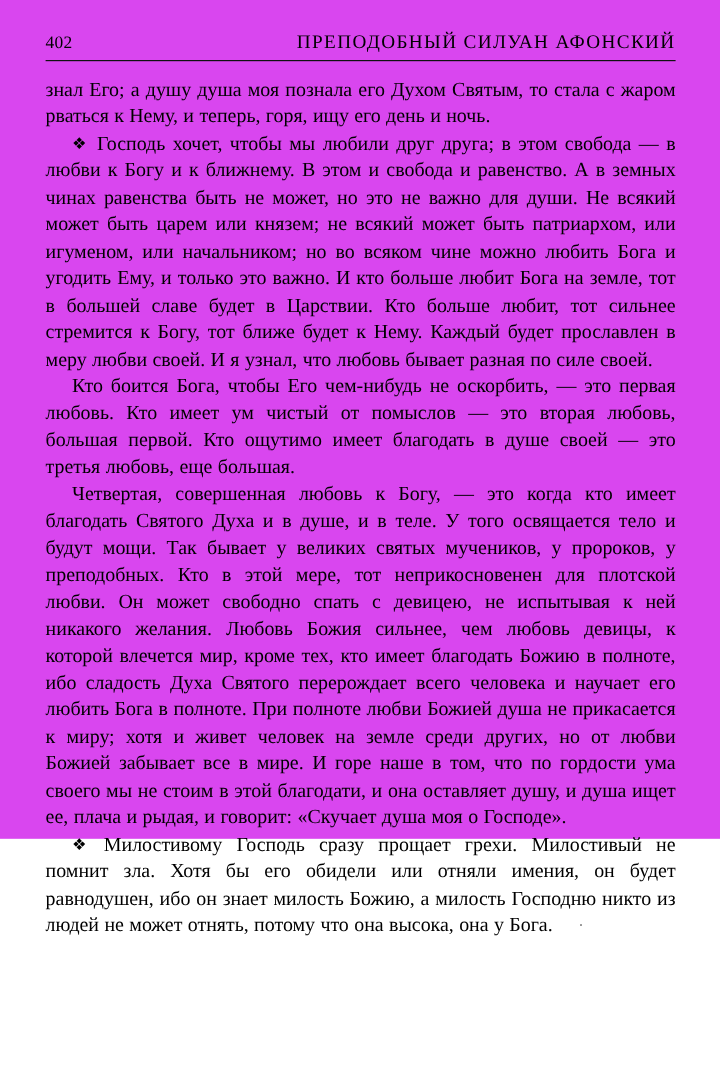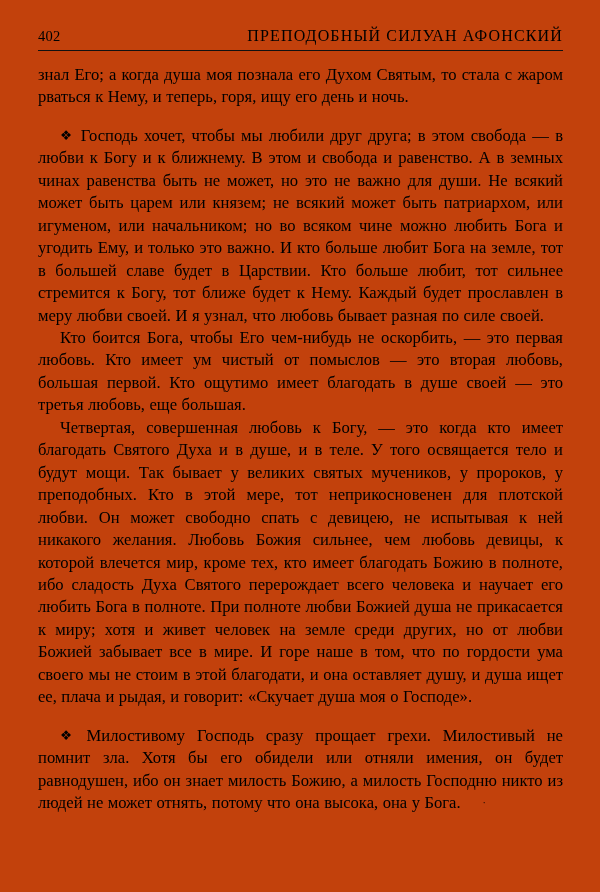--- a/index.html
+++ b/index.html
@@ -11,22 +11,22 @@
   body {
     width: 600px;
     height: 892px;
     font-family: "Liberation Serif", "DejaVu Serif", serif;
     color: #000000;
     overflow: hidden;
   }
   .page {
     position: relative;
     width: 600px;
-    height: 892px;
-    background: #c2410c;
+    height: 699px;
+    background: #d946ef;
     box-sizing: border-box;
   }
   .page-header {
     position: absolute;
     left: 38px;
     top: 28px;
     width: 525px;
     display: flex;
     align-items: baseline;
     justify-content: space-between;
@@ -66,21 +66,20 @@
     text-align-last: left;
     text-indent: 22px;
     hyphens: manual;
     word-spacing: 0.02em;
   }
   p.para.no-indent {
     text-indent: 0;
   }
   p.para.bullet-para {
     text-indent: 22px;
-    margin-top: 16px;
   }
   .bullet {
     font-size: 13.5px;
     vertical-align: 1px;
     letter-spacing: 0;
   }
   .bullet + .bullet-gap {
     display: inline-block;
     width: 7px;
   }
@@ -100,21 +99,21 @@
   <div class="page-header">
     <span class="folio">402</span>
     <span class="running-head">ПРЕПОДОБНЫЙ СИЛУАН АФОНСКИЙ</span>
   </div>
 
   <div class="header-rule"></div>
 
   <div class="body-text">
 
     <p class="para no-indent">
-      <span>знал Его; а когда душа моя познала его Духом Святым, то стала с жаром рваться к Нему, и теперь, горя, ищу его день и ночь.</span>
+      <span>знал Его; а душу душа моя познала его Духом Святым, то стала с жаром рваться к Нему, и теперь, горя, ищу его день и ночь.</span>
     </p>
 
     <p class="para bullet-para">
       <span class="bullet">❖</span><span class="bullet-gap"></span><span>Господь хочет, чтобы мы любили друг друга; в этом свобода — в любви к Богу и к ближнему. В этом и свобода и равенство. А в земных чинах равенства быть не может, но это не важно для души. Не всякий может быть царем или князем; не всякий может быть патриархом, или игуменом, или начальником; но во всяком чине можно любить Бога и угодить Ему, и только это важно. И кто больше любит Бога на земле, тот в большей славе будет в Царствии. Кто больше любит, тот сильнее стремится к Богу, тот ближе будет к Нему. Каждый будет прославлен в меру любви своей. И я узнал, что любовь бывает разная по силе своей.</span>
     </p>
 
     <p class="para">
       <span>Кто боится Бога, чтобы Его чем-нибудь не оскорбить, — это первая любовь. Кто имеет ум чистый от помыслов — это вторая любовь, большая первой. Кто ощутимо имеет благодать в душе своей — это третья любовь, еще большая.</span>
     </p>
 

